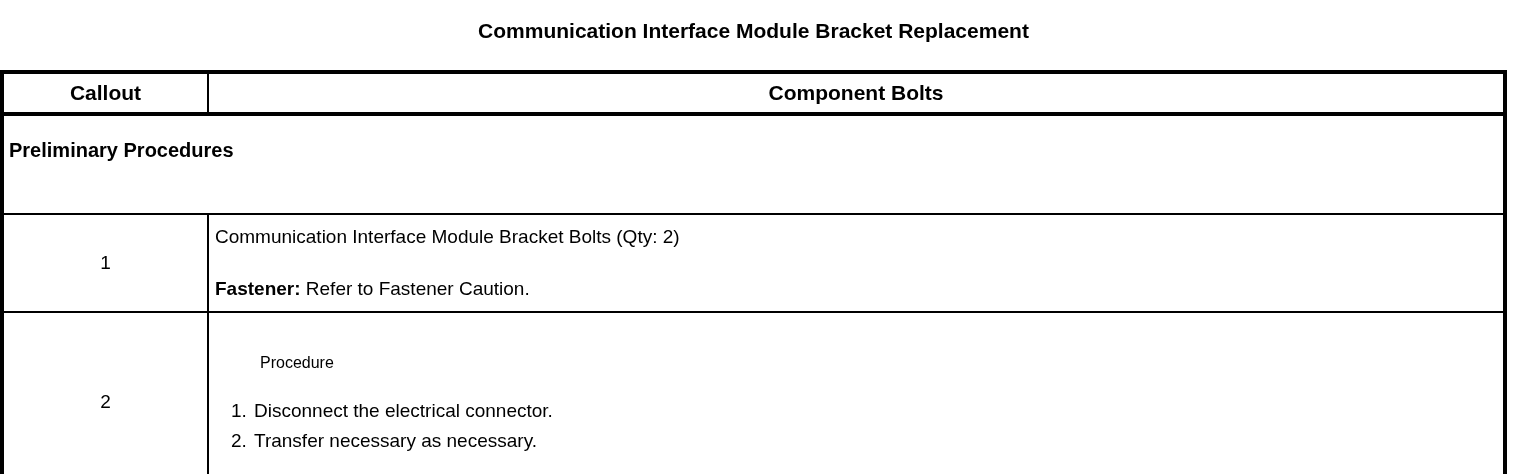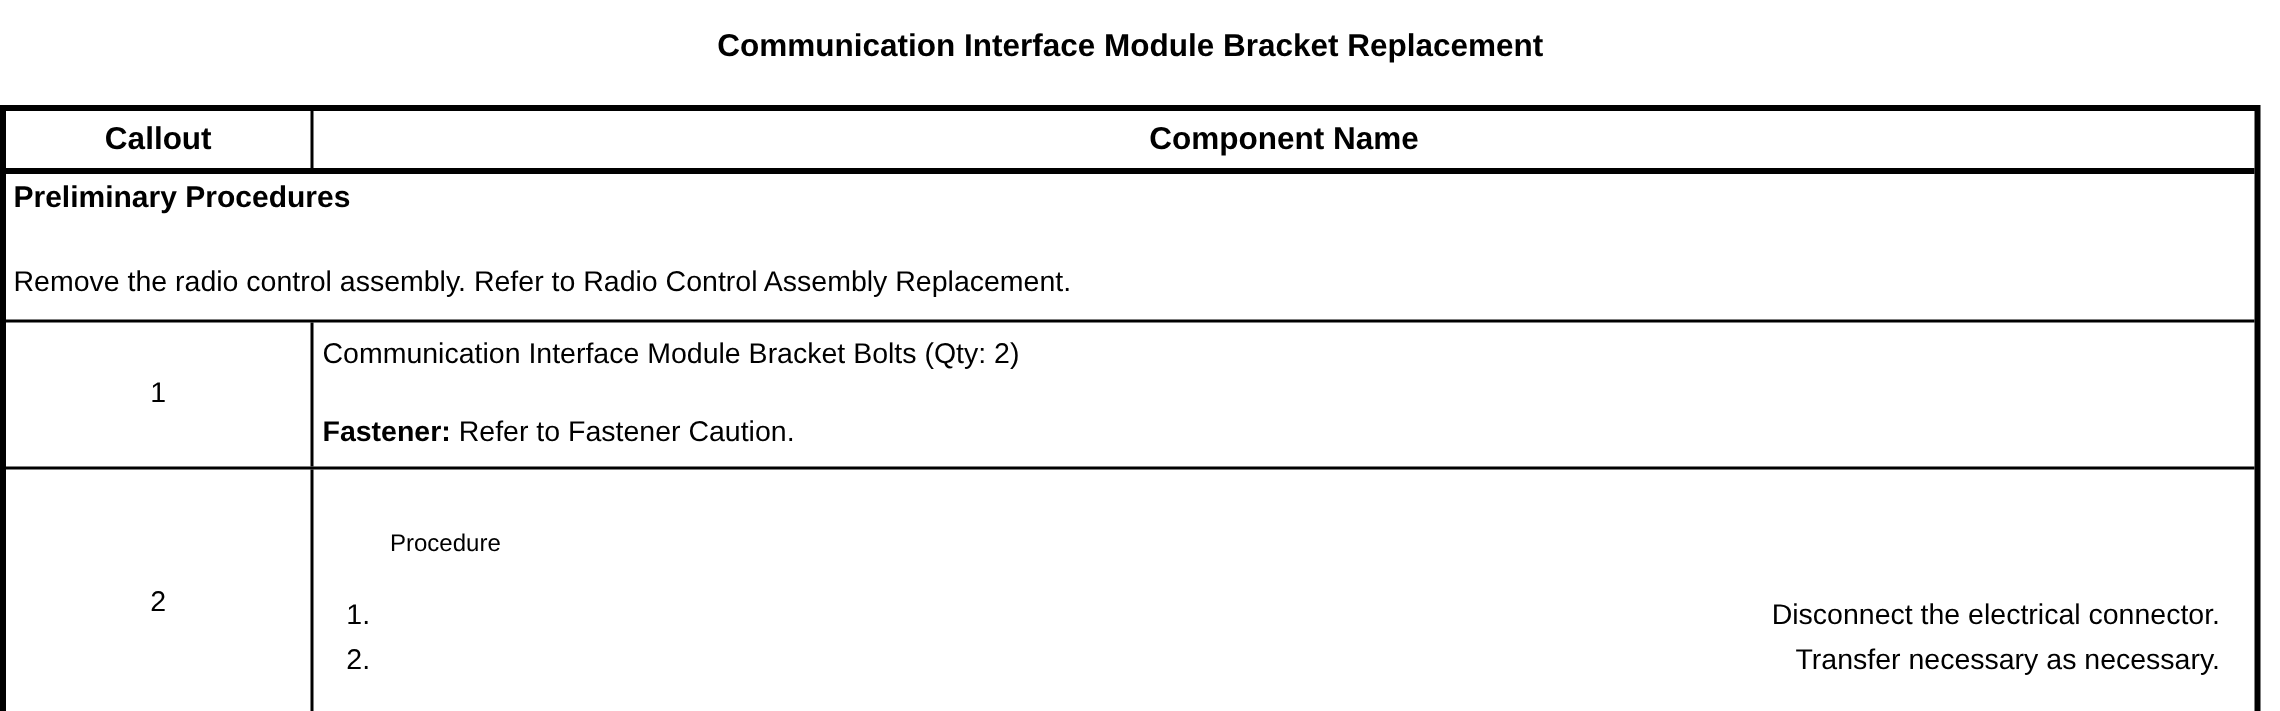--- a/index.html
+++ b/index.html
@@ -51,79 +51,77 @@
   }
   .header-row .component-col {
     display: flex;
     align-items: center;
     justify-content: center;
   }
   .prelim-row {
     display: block;
     height: 99px;
     border-bottom: 2px solid #000000;
-    padding: 1px 6px 0 5px;
+    padding: 19px 6px 0 5px;
   }
   .prelim-heading {
     font-weight: bold;
     font-size: 20px;
     line-height: 30px;
   }
   .prelim-text {
     margin-top: 27px;
     line-height: 30px;
   }
   .row-1 {
     height: 98px;
     border-bottom: 2px solid #000000;
   }
   .row-2 { height: 177px; }
   .callout-num { font-size: 19px; }
   .component-body {
     display: block;
-    padding: 7px 23px 0 6px;
+    padding: 7px 4px 0 6px;
   }
   .comp-line { line-height: 30px; }
   .caution-line {
     margin-top: 22px;
     line-height: 30px;
   }
   .procedure-heading {
     margin-top: 28px;
     margin-left: 45px;
     font-weight: normal;
     font-size: 16px;
     line-height: 30px;
   }
   ol.steps {
     margin: 18px 0 0 0;
     padding-left: 37px;
     line-height: 30px;
     list-style: decimal;
-    text-align: right;
   }
   ol.steps li { padding-left: 2px; }
 </style>
 </head>
 <body>
 
 <div class="page">
 
   <div class="doc-title">Communication Interface Module Bracket Replacement</div>
 
   <div class="callout-table">
 
     <div class="t-row header-row">
       <div class="callout-col header-cell">Callout</div>
-      <div class="component-col header-cell">Component Name</div>
+      <div class="component-col header-cell">Component Bolts</div>
     </div>
 
     <div class="prelim-row">
       <div class="prelim-heading">Preliminary Procedures</div>
-      <div class="prelim-text">Remove the radio control assembly. Refer to Radio Control Assembly Replacement.</div>
     </div>
 
     <div class="t-row row-1">
       <div class="callout-col callout-num">1</div>
       <div class="component-col component-body">
         <div class="comp-line">Communication Interface Module Bracket Bolts (Qty: 2)</div>
         <div class="caution-line"><b>Fastener:</b><span> Refer to Fastener Caution.</span></div>
       </div>
     </div>
 

